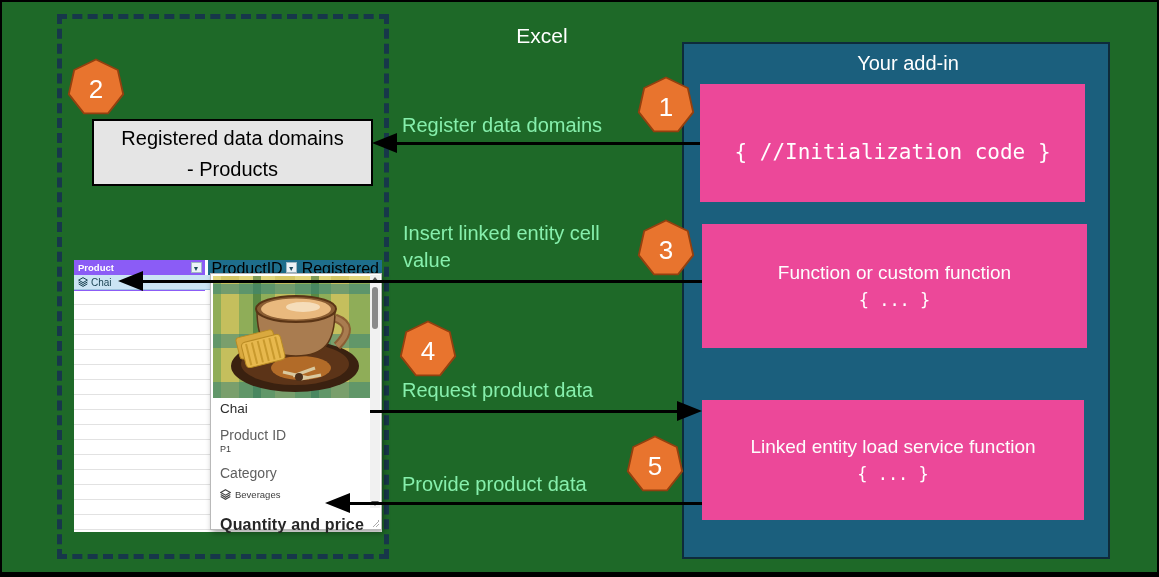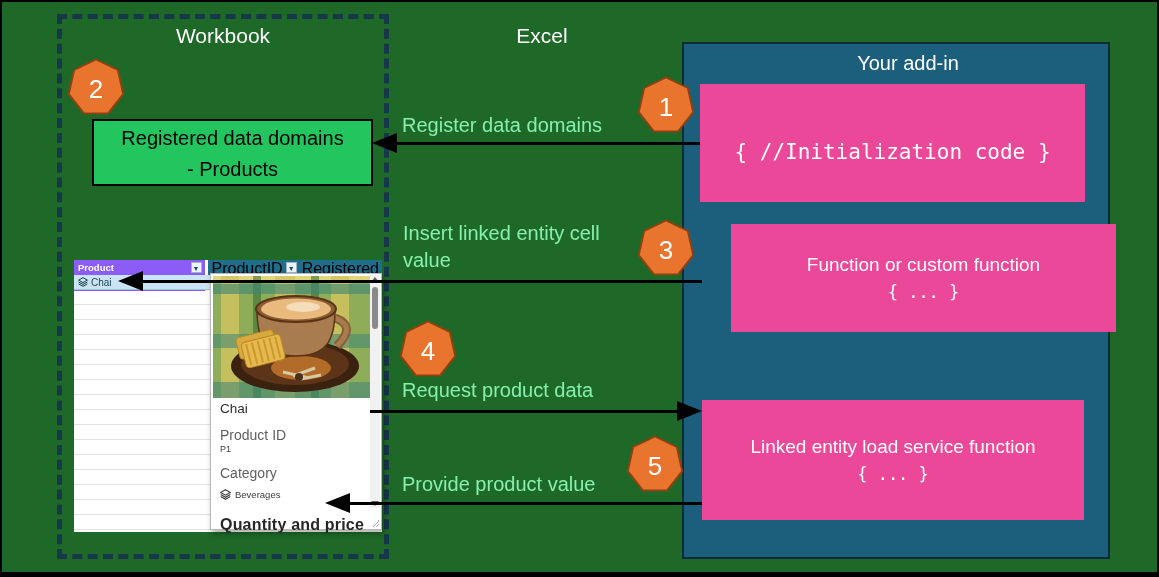--- a/index.html
+++ b/index.html
@@ -24,28 +24,28 @@
   .excel-title  { left:430px; top:22px; width:220px; text-align:center; }
   .addin-title  { left:680px; top:50px; width:428px; text-align:center; font-size:20px;padding-left:24px; }
   
   .code-box {
     position:absolute; background:#ec4899; color:#FFF;
     display:flex; flex-direction:column; justify-content:center; align-items:center;
     text-align:center;
   }
   .code-box .mono { font-family:"DejaVu Sans Mono", monospace; }
   .box1 { left:698px; top:82px;  width:385px; height:118px; font-size:21px; padding-top:18px; }
-  .box2 { left:700px; top:222px; width:385px; height:108px;margin-left:29px; }
+  .box2 { left:700px; top:222px; width:385px; height:124px; }
   .box3 { left:700px; top:398px; width:382px; height:120px; }
   .box-title { font-size:19px; line-height:28px; color:#FDFDFD; }
   .box-code  { font-size:17px; line-height:26px; }
   
   .registered-box {
     position:absolute; left:90px; top:117px; width:281px; height:67px;
-    background:#22c55e; border:2px solid #000; color:#000;
+    background:#e5e5e5; border:2px solid #000; color:#000;
     font-size:20px; line-height:31px; text-align:center; padding-top:2px;
   }
   
   .flow-label { position:absolute; color:#86efac; font-size:20px; line-height:27px; }
   .lbl-register { left:400px; top:110px; }
   .lbl-insert   { left:401px; top:218px; width:245px; }
   .lbl-request  { left:400px; top:375px; }
   .lbl-provide  { left:400px; top:469px; }
   
   .arrow-line { position:absolute; height:3px; background:#000; z-index:30; }
@@ -105,21 +105,20 @@
   .card-section { font-size:16px; font-weight:bold; color:#262626; margin-top:16px; letter-spacing:.2px; }
   .resize-corner { position:absolute; right:2px; bottom:2px; width:7px; height:7px;
     background:linear-gradient(135deg, transparent 0 50%, #AAA 50% 58%, transparent 58% 74%, #AAA 74% 82%, transparent 82%); }
 </style>
 </head>
 <body>
 
 <div class="canvas">
 
   <div class="workbook-box"></div>
-  <div class="region-title workbook-title">Workbook</div>
 
   <div class="region-title excel-title">Excel</div>
 
   <div class="addin-panel"></div>
   <div class="region-title addin-title">Your add-in</div>
 
   <div class="code-box box1">
     <span class="mono">{ //Initialization code }</span>
   </div>
   <div class="code-box box2">
@@ -132,21 +131,21 @@
   </div>
 
   <div class="registered-box">
     <div>Registered data domains</div>
     <div>- Products</div>
   </div>
 
   <div class="flow-label lbl-register">Register data domains</div>
   <div class="flow-label lbl-request">Request product data</div>
   <div class="flow-label lbl-insert">Insert linked entity cell value</div>
-  <div class="flow-label lbl-provide">Provide product value</div>
+  <div class="flow-label lbl-provide">Provide product data</div>
 
   <div class="arrow-line" style="left:394px; top:140px; width:304px;"></div>
   <div class="arrow-head head-left" style="left:370px; top:131px;"></div>
 
   <div class="arrow-line" style="left:140px; top:278px; width:560px;"></div>
   <div class="arrow-head head-left" style="left:116px; top:269px;"></div>
 
   <div class="arrow-line" style="left:368px; top:408px; width:308px;"></div>
   <div class="arrow-head head-right" style="left:675px; top:399px;"></div>
 

